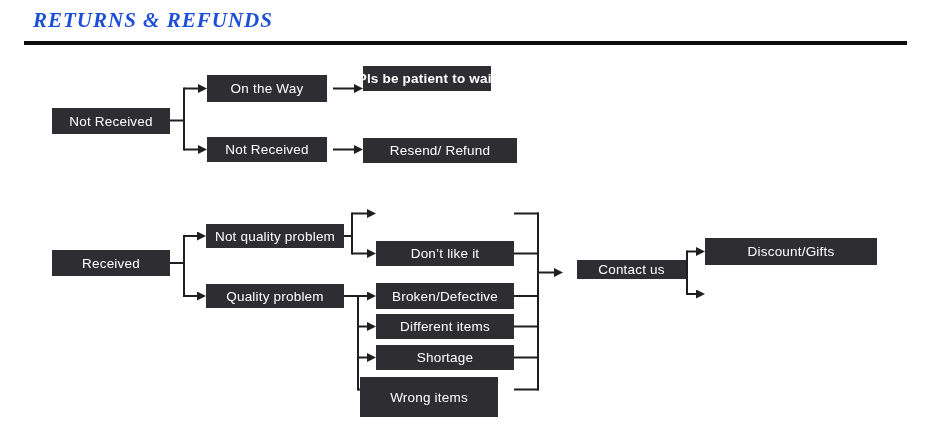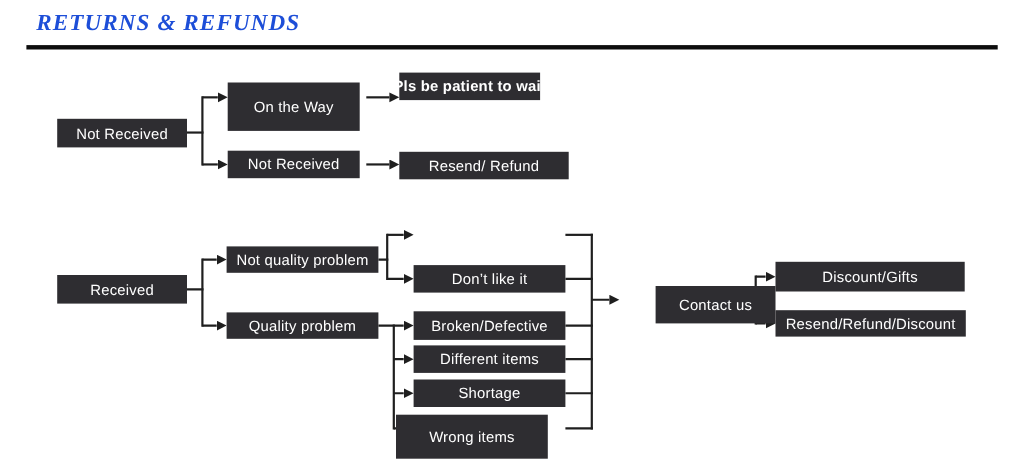--- a/index.html
+++ b/index.html
@@ -24,35 +24,35 @@
   .connectors{position:absolute;left:0;top:0;}
   .node{
     position:absolute;
     background:#2e2d31;color:#ffffff;
     display:flex;align-items:center;justify-content:center;
     font-size:13.5px;letter-spacing:.2px;white-space:nowrap;
     box-sizing:border-box;
   }
   
   #n1{left:52px;top:108px;width:118px;height:26px;}
-  #n2{left:207px;top:75px;width:120px;height:44px;}
+  #n2{left:207px;top:75px;width:120px;height:27px;}
   #n3{left:207px;top:137px;width:120px;height:25px;}
   #n4{left:363px;top:66px;width:128px;height:25px;font-weight:bold;}
   #n5{left:363px;top:138px;width:154px;height:25px;}
   
   #n6{left:52px;top:250px;width:118px;height:26px;}
   #n7{left:206px;top:224px;width:138px;height:24px;}
   #n8{left:206px;top:284px;width:138px;height:24px;}
   #n9{left:376px;top:200px;width:138px;height:27px;}
   #n10{left:376px;top:241px;width:138px;height:25px;}
   #n11{left:376px;top:283px;width:138px;height:26px;text-align:right;}
   #n12{left:376px;top:314px;width:138px;height:25px;}
   #n13{left:376px;top:345px;width:138px;height:25px;}
   #n14{left:360px;top:377px;width:138px;height:40px;}
-  #n15{left:596px;top:260px;width:109px;height:34px;}
+  #n15{left:577px;top:260px;width:109px;height:19px;}
   #n16{left:705px;top:238px;width:172px;height:27px;}
   #n17{left:705px;top:282px;width:173px;height:24px;}
 </style>
 </head>
 <body>
 
 <div class="canvas">
 
   <h1 class="title">RETURNS &amp; REFUNDS</h1>
   <div class="rule"></div>
@@ -115,15 +115,14 @@
   <div class="node" id="n6">Received</div>
   <div class="node" id="n7">Not quality problem</div>
   <div class="node" id="n8">Quality problem</div>
   <div class="node" id="n10">Don’t like it</div>
   <div class="node" id="n11">Broken/Defective</div>
   <div class="node" id="n12">Different items</div>
   <div class="node" id="n13">Shortage</div>
   <div class="node" id="n14">Wrong items</div>
   <div class="node" id="n15">Contact us</div>
   <div class="node" id="n16">Discount/Gifts</div>
-  <div class="node" id="n17">Resend/Refund/Discount</div>
 
 </div>
 
 </body></html>

